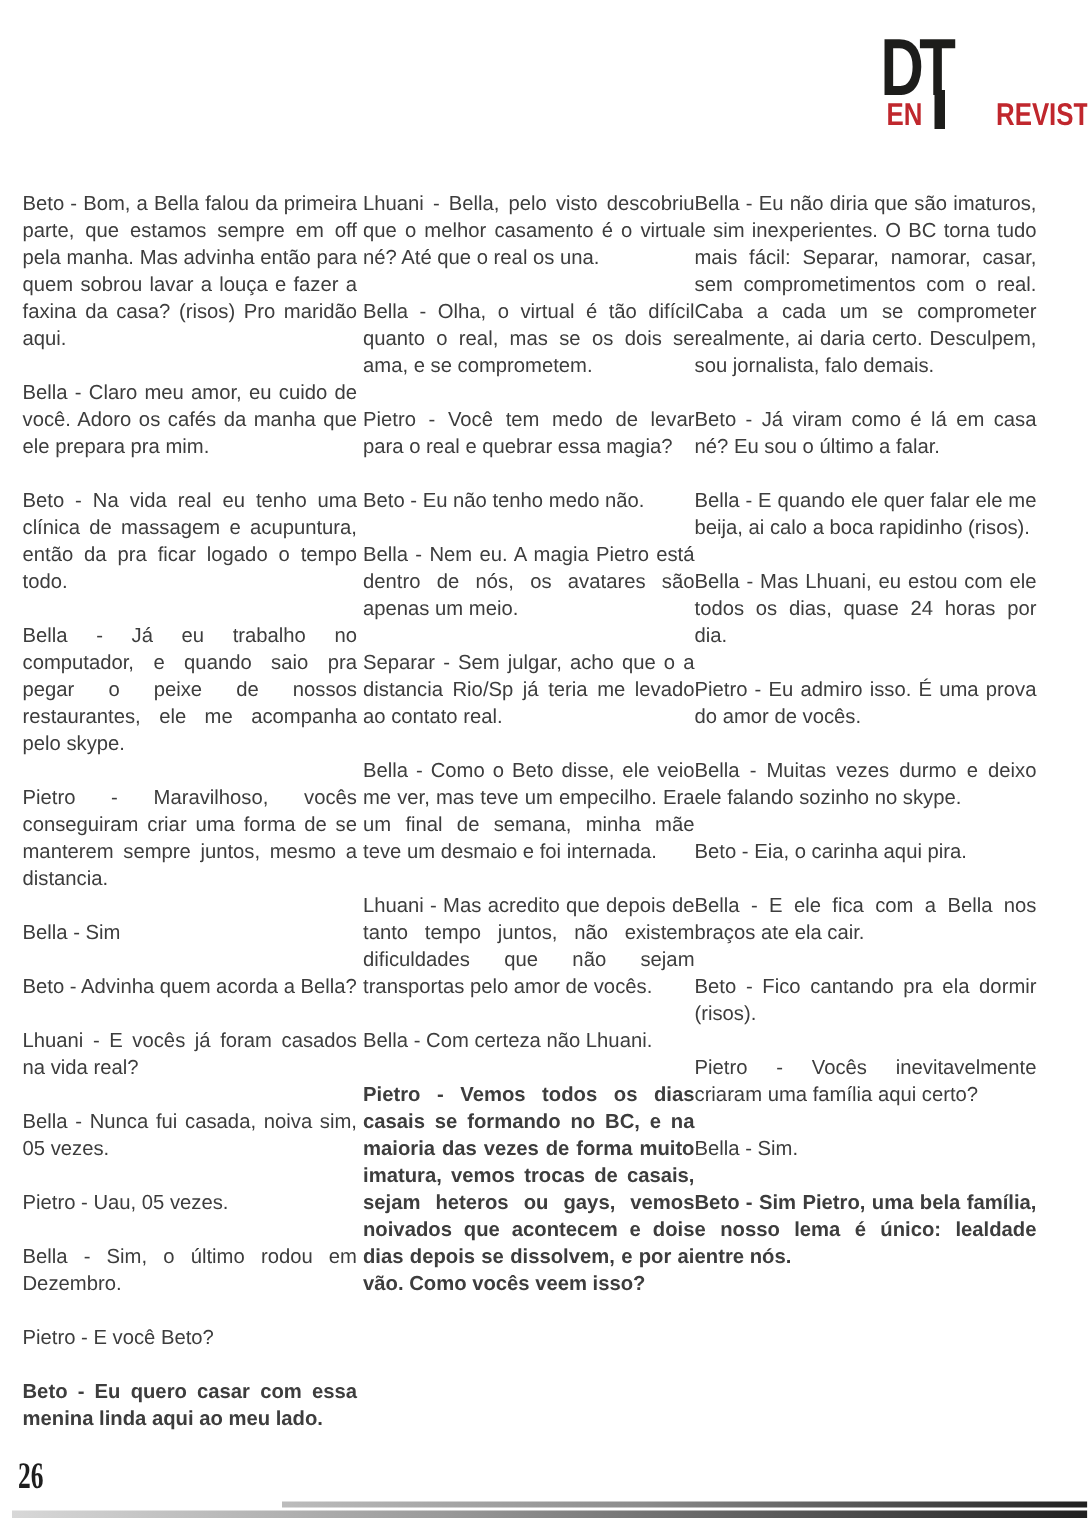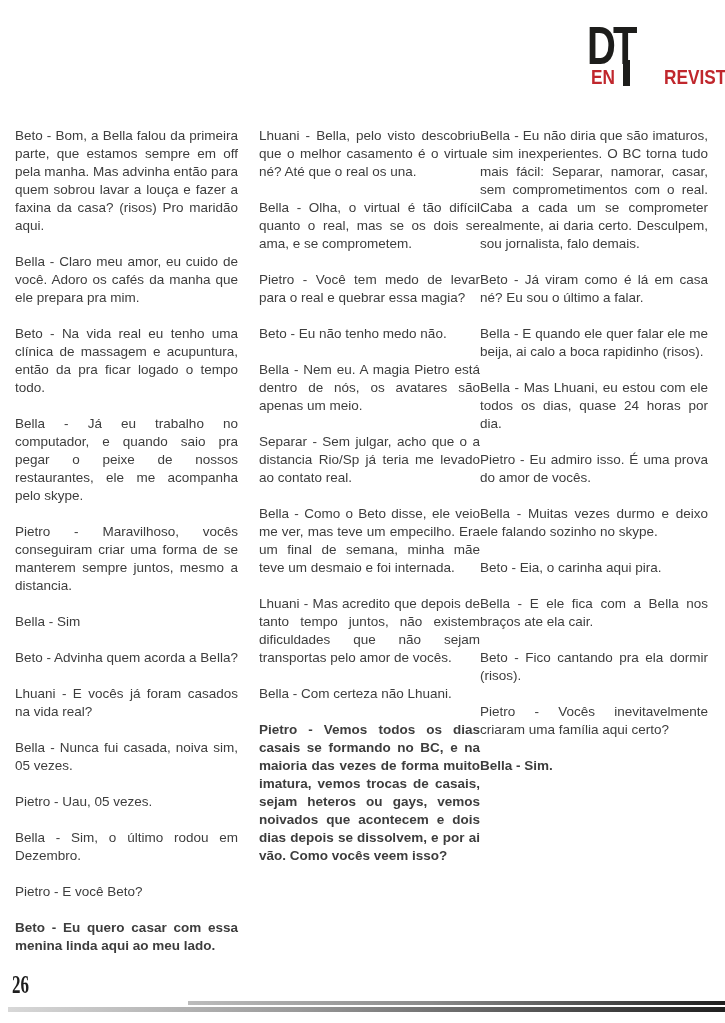--- a/index.html
+++ b/index.html
@@ -40,21 +40,21 @@
     letter-spacing:0px;white-space:nowrap;
   }
   .logo-sub .gap{width:44px;flex:0 0 auto;}
 
   
   .columns{
     position:absolute;top:127px;left:15px;width:696px;
     display:flex;
   }
   .col{color:var(--text-color);font-size:13.5px;line-height:18px;}
-  .col-1{width:223px;margin-right:21px;}
+  .col-1{width:223px;margin-right:4px;}
   .col-2{width:221px;}
   .col-3{width:228px;}
   .col p{
     text-align:justify;
     margin:0 0 18px 0;
   }
   .col p:last-child{margin-bottom:0;font-weight:bold;}
 
   
   .page-number{
@@ -121,20 +121,21 @@
         <p>Beto - Já viram como é lá em casa né? Eu sou o último a falar.</p>
         <p>Bella - E quando ele quer falar ele me beija, ai calo a boca rapidinho (risos).</p>
         <p>Bella - Mas Lhuani, eu estou com ele todos os dias, quase 24 horas por dia.</p>
         <p>Pietro - Eu admiro isso. É uma prova do amor de vocês.</p>
         <p>Bella - Muitas vezes durmo e deixo ele falando sozinho no skype.</p>
         <p>Beto - Eia, o carinha aqui pira.</p>
         <p>Bella - E ele fica com a Bella nos braços ate ela cair.</p>
         <p>Beto - Fico cantando pra ela dormir (risos).</p>
         <p>Pietro - Vocês inevitavelmente criaram uma família aqui certo?</p>
         <p>Bella - Sim.</p>
+        <p>Beto - Sim Pietro, uma bela família, e nosso lema é único: lealdade entre nós.</p>
       </div>
   </div>
 
   <div class="page-number">26</div>
   <div class="bar-top"></div>
   <div class="bar-bottom"></div>
 
 </div>
 
 </body></html>

